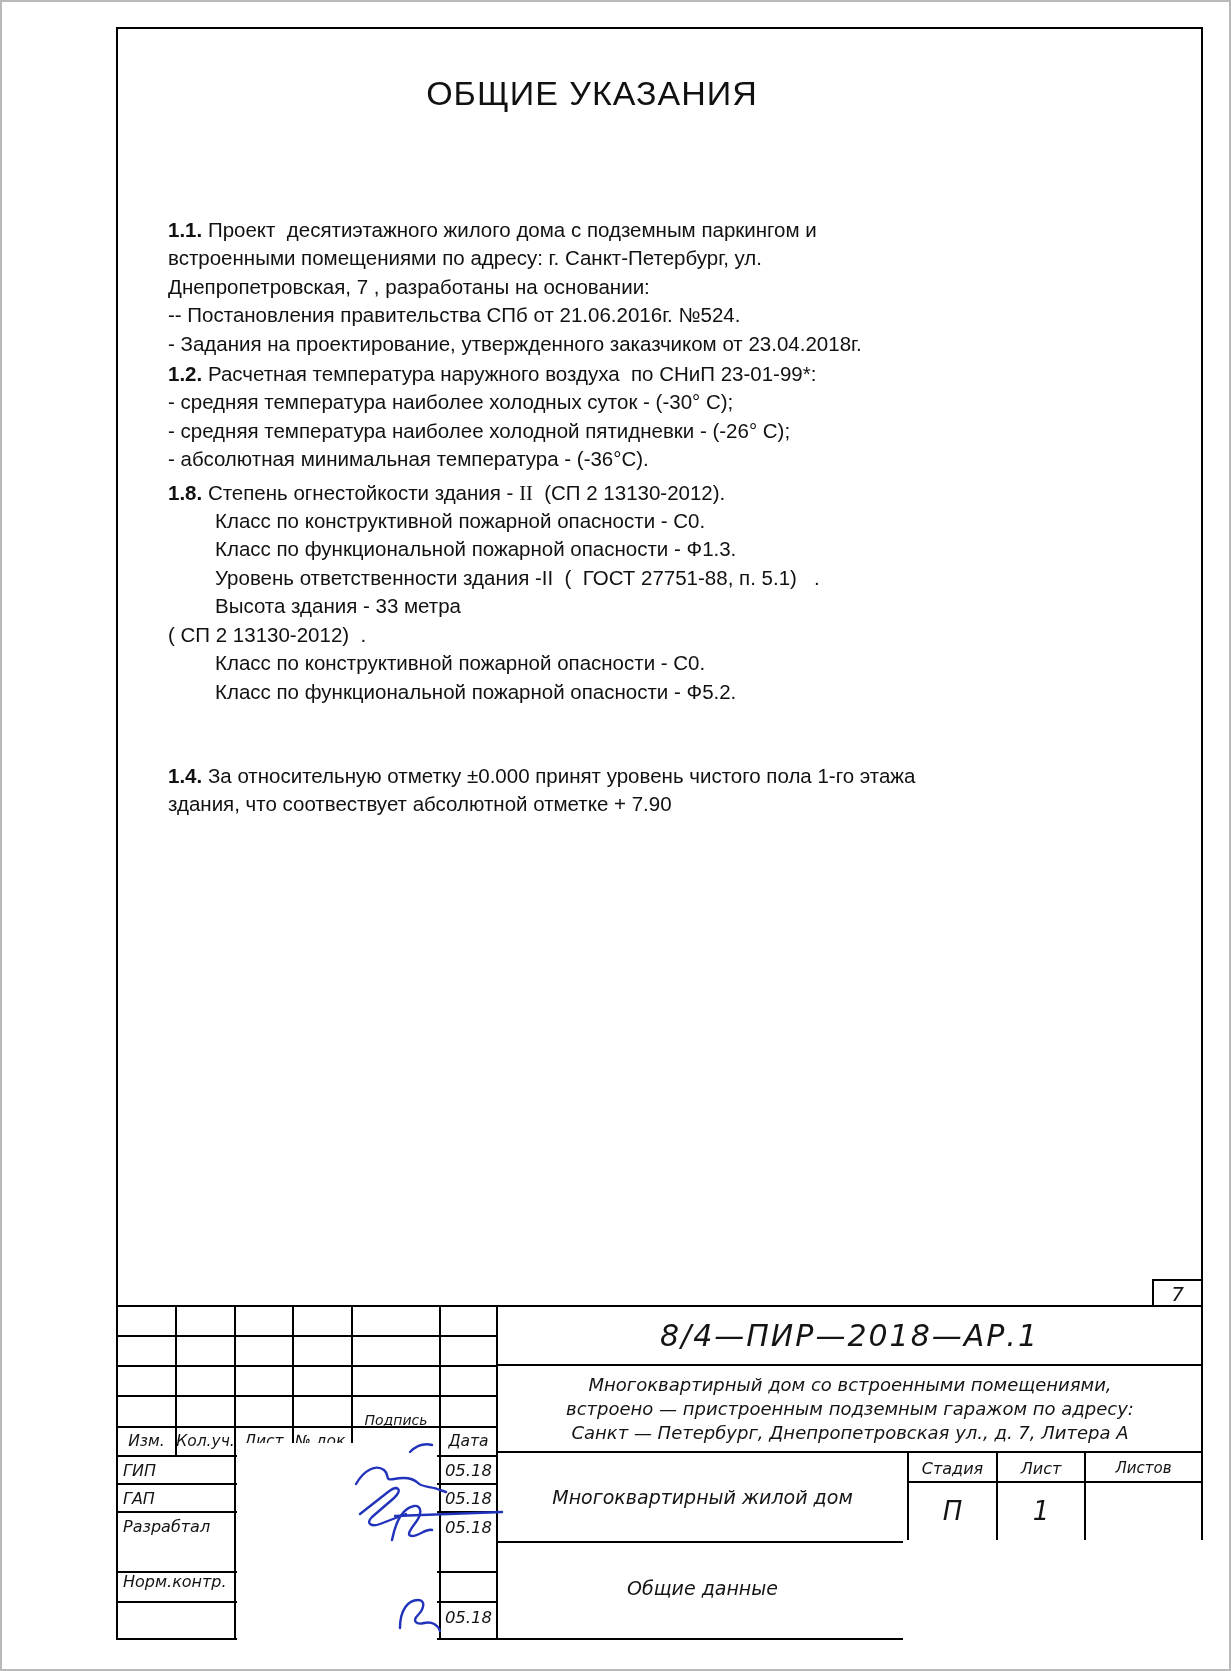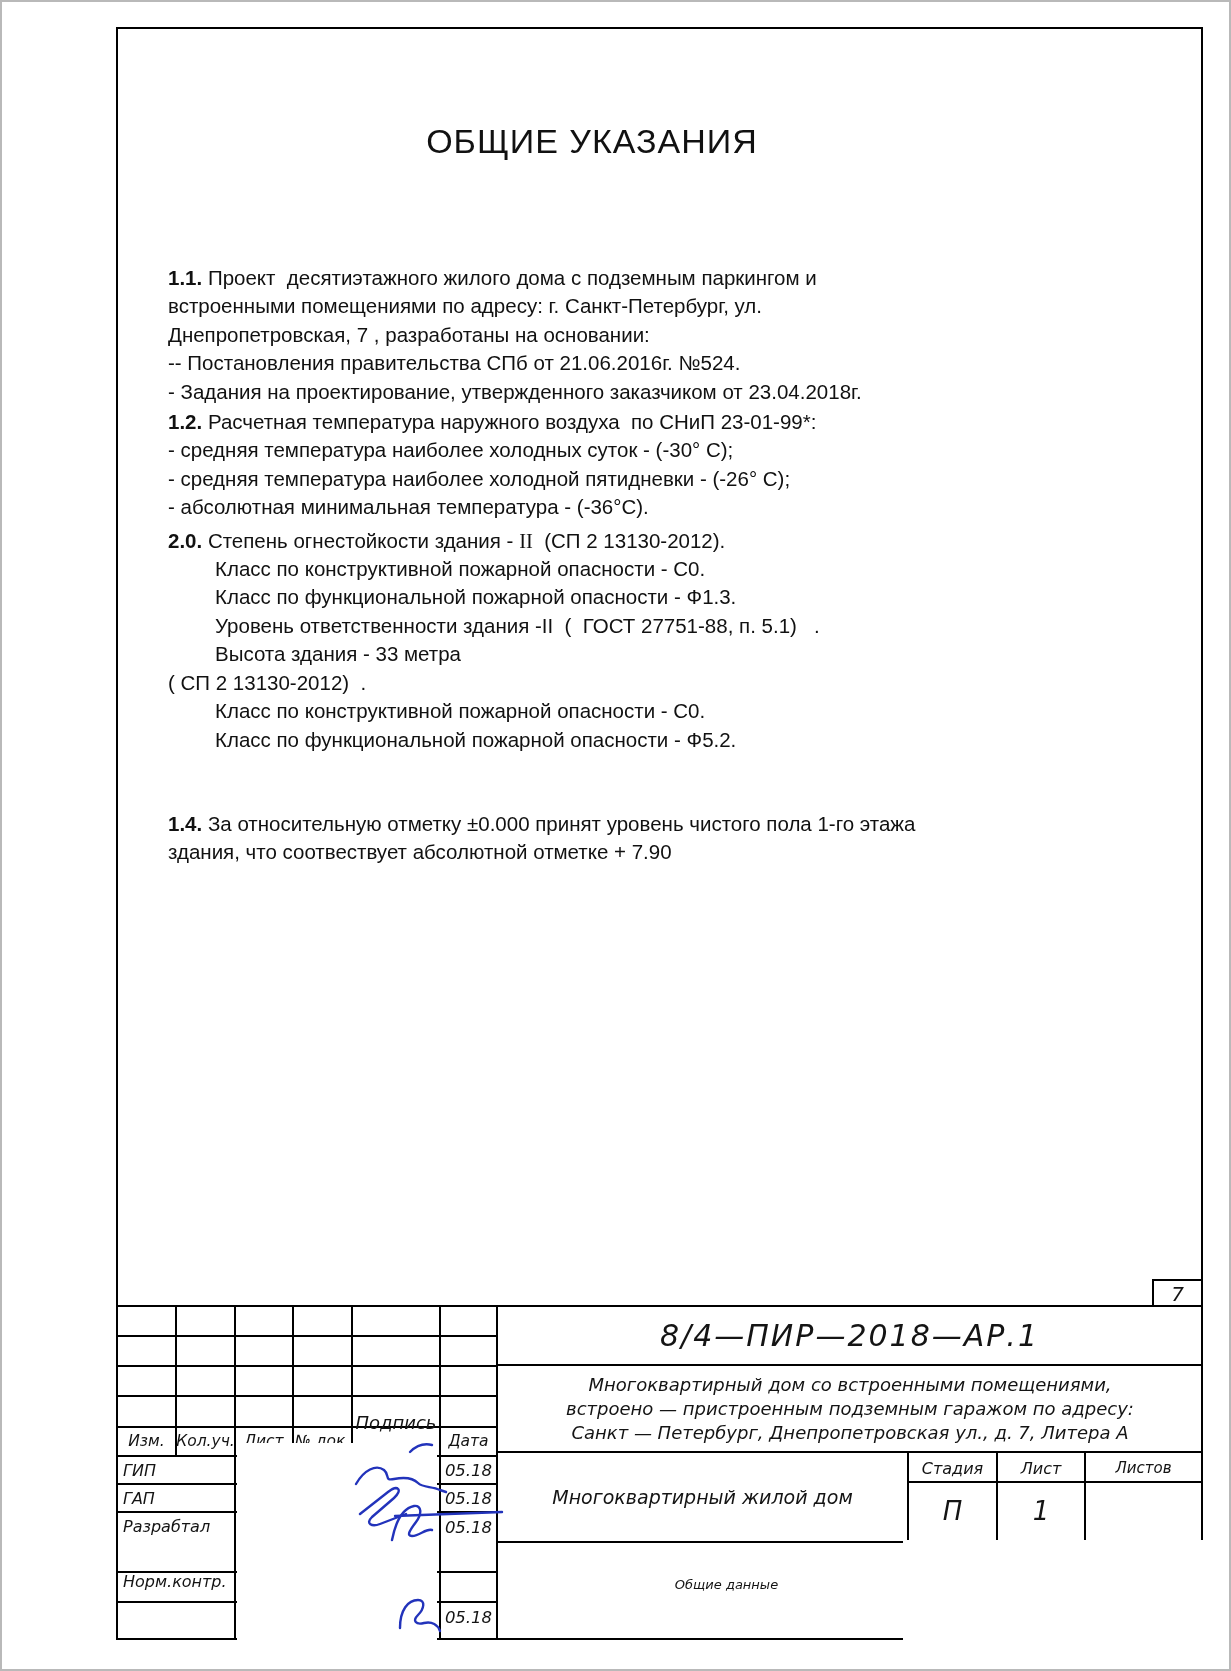--- a/index.html
+++ b/index.html
@@ -1,20 +1,20 @@
 <!DOCTYPE html>
 <html style="--sig: #2233bb;"><head>
 <meta charset="utf-8">
 <style>
   html,body{margin:0;padding:0;background:#fff;}
   .page{position:relative;width:1231px;height:1671px;background:#ffffff;
         box-shadow:inset 0 0 0 2px #b9b9b9;overflow:hidden;
         font-family:"Liberation Sans",sans-serif;color:#111;}
   svg.lines{position:absolute;left:0;top:0;z-index:1;}
-  .txt{position:absolute;z-index:2;margin-top:48px;}
+  .txt{position:absolute;z-index:2;}
   .doc-title{left:117px;top:74px;width:950px;text-align:center;font-size:34px;
              letter-spacing:1px;white-space:pre;}
   .doc-sub{left:117px;top:160px;width:950px;text-align:center;font-size:21px;
            letter-spacing:.5px;white-space:pre;}
   .body-block{left:168px;top:216px;width:1000px;}
   .bl{white-space:pre;font-size:20.5px;line-height:28.4px;}
   .bl b{font-weight:700;}
   .ind{padding-left:47px;}
   .serif{font-family:"Liberation Serif",serif;}
   .mt2{margin-top:2px;}
@@ -71,55 +71,55 @@
   <div class="txt body-block">
     <div class="bl"><b>1.1.</b><span> Проект  десятиэтажного жилого дома с подземным паркингом и</span></div>
     <div class="bl">встроенными помещениями по адресу: г. Санкт-Петербург, ул.</div>
     <div class="bl">Днепропетровская, 7 , разработаны на основании:</div>
     <div class="bl">-- Постановления правительства СПб от 21.06.2016г. №524.</div>
     <div class="bl">- Задания на проектирование, утвержденного заказчиком от 23.04.2018г.</div>
     <div class="bl mt2"><b>1.2.</b><span> Расчетная температура наружного воздуха  по СНиП 23-01-99*:</span></div>
     <div class="bl">- средняя температура наиболее холодных суток - (-30° С);</div>
     <div class="bl">- средняя температура наиболее холодной пятидневки - (-26° С);</div>
     <div class="bl">- абсолютная минимальная температура - (-36°С).</div>
-    <div class="bl mt5"><b>2.0.</b><span> Степень огнестойкости здания - </span><span class="serif">II</span><span>  (СП 2 13130-2012).</span></div>
+    <div class="bl mt5"><b>1.8.</b><span> Степень огнестойкости здания - </span><span class="serif">II</span><span>  (СП 2 13130-2012).</span></div>
     <div class="bl ind">Класс по конструктивной пожарной опасности - С0.</div>
     <div class="bl ind">Класс по функциональной пожарной опасности - Ф1.3.</div>
     <div class="bl ind">Уровень ответственности здания -II  (  ГОСТ 27751-88, п. 5.1)   .</div>
     <div class="bl ind">Высота здания - 33 метра</div>
     <div class="bl">( СП 2 13130-2012)  .</div>
     <div class="bl ind">Класс по конструктивной пожарной опасности - С0.</div>
     <div class="bl ind">Класс по функциональной пожарной опасности - Ф5.2.</div>
     <div class="bl mtbig"><b>1.4.</b><span> За относительную отметку ±0.000 принят уровень чистого пола 1-го этажа</span></div>
     <div class="bl">здания, что соотвествует абсолютной отметке + 7.90</div>
   </div>
 
   <div class="st ctr" style="left:1153px;top:1282px;width:49px;font-size:20px;">7</div>
 
   <div class="st ctr" style="left:497px;top:1318px;width:705px;font-size:30px;letter-spacing:2px;">8/4—ПИР—2018—АР.1</div>
 
   <div class="st ctr" style="left:510px;top:1374px;width:680px;font-size:18px;">Многоквартирный дом со встроенными помещениями,</div>
   <div class="st ctr" style="left:510px;top:1398px;width:680px;font-size:18px;">встроено — пристроенным подземным гаражом по адресу:</div>
   <div class="st ctr" style="left:510px;top:1422px;width:680px;font-size:18px;">Санкт — Петербург, Днепропетровская ул., д. 7, Литера А</div>
 
   <div class="st ctr" style="left:497px;top:1486px;width:411px;font-size:19px;">Многоквартирный жилой дом</div>
-  <div class="st ctr" style="left:497px;top:1577px;width:411px;font-size:13px;padding-left:24px;">Общие данные</div>
+  <div class="st ctr" style="left:497px;top:1577px;width:411px;font-size:19px;">Общие данные</div>
 
   <div class="st ctr" style="left:908px;top:1459px;width:89px;font-size:16px;">Стадия</div>
   <div class="st ctr" style="left:997px;top:1459px;width:88px;font-size:16px;">Лист</div>
   <div class="st ctr" style="left:1085px;top:1459px;width:117px;font-size:15px;">Листов</div>
   <div class="st ctr" style="left:908px;top:1496px;width:89px;font-size:26px;">П</div>
   <div class="st ctr" style="left:997px;top:1496px;width:88px;font-size:26px;">1</div>
   <div class="st ctr" style="left:1085px;top:1496px;width:117px;font-size:26px;"></div>
 
   <div class="st ctr" style="left:117px;top:1432px;width:59px;font-size:15.5px;">Изм.</div>
   <div class="st ctr" style="left:176px;top:1432px;width:59px;font-size:15.5px;">Кол.уч.</div>
   <div class="st ctr" style="left:235px;top:1432px;width:58px;font-size:15.5px;">Лист</div>
   <div class="st ctr" style="left:293px;top:1432px;width:59px;font-size:15.5px;">№ док.</div>
-  <div class="st ctr" style="left:352px;top:1412px;width:88px;font-size:18px;">Подпись</div>
+  <div class="st ctr" style="left:352px;top:1412px;width:88px;font-size:14px;">Подпись</div>
   <div class="st ctr" style="left:440px;top:1432px;width:57px;font-size:15.5px;">Дата</div>
 
   <div class="st" style="left:123px;top:1461px;font-size:16px;">ГИП</div>
   <div class="st" style="left:123px;top:1489px;font-size:16px;">ГАП</div>
   <div class="st" style="left:123px;top:1517px;font-size:16px;">Разрабтал</div>
   <div class="st" style="left:123px;top:1572px;font-size:16px;">Норм.контр.</div>
 
   <div class="st ctr" style="left:440px;top:1461px;width:57px;font-size:16.5px;">05.18</div>
   <div class="st ctr" style="left:440px;top:1489px;width:57px;font-size:16.5px;">05.18</div>
   <div class="st ctr" style="left:440px;top:1518px;width:57px;font-size:16.5px;">05.18</div>

